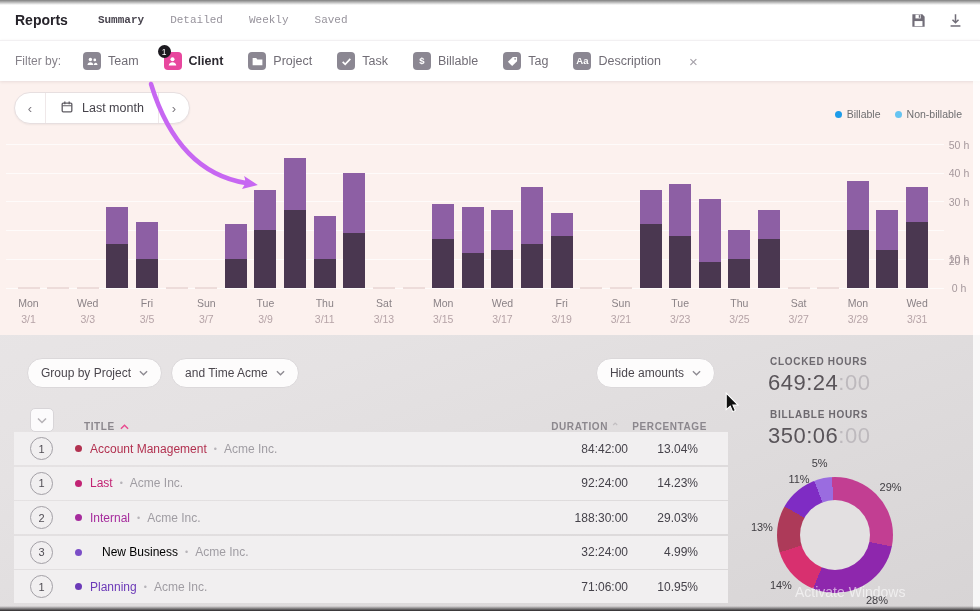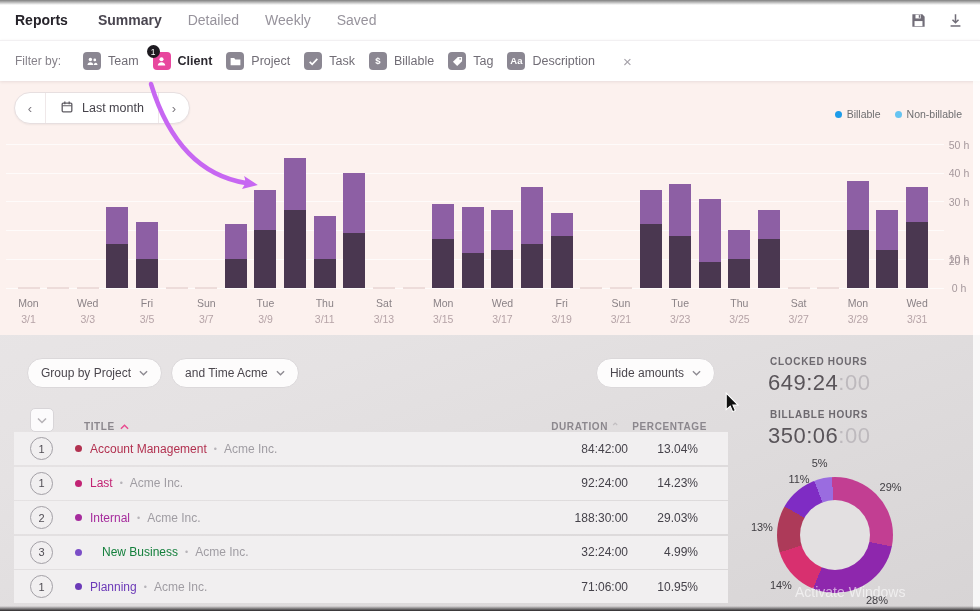--- a/index.html
+++ b/index.html
@@ -3,29 +3,29 @@
 <meta charset="utf-8">
 <style>
   html,body{margin:0;padding:0;}
   body{width:980px;height:611px;position:relative;overflow:hidden;
        font-family:"Liberation Sans",sans-serif;
        background:linear-gradient(160deg,#edeaeb 0%,#e5e2e3 50%,#d7d4d5 100%);}
   
   .topnav{position:absolute;left:0;top:0;width:980px;height:40px;background:#fff;display:flex;align-items:center;z-index:6;}
   .brand{margin-left:15px;font-weight:bold;font-size:14px;color:#26232a;}
   .tabs{display:flex;margin-left:30px;gap:26px;}
-  .tab{font-size:14px;color:#97939c;}
+  .tab{font-size:11px;color:#97939c;font-family:Liberation Mono, monospace;}
   .tab.active{color:#4a4650;font-weight:bold;}
   .nav-actions{position:absolute;right:16px;top:0;height:40px;display:flex;align-items:center;gap:20px;}
   .nav-ico{width:17px;height:17px;}
   
   .filterbar{position:absolute;left:0;top:40px;width:980px;height:40px;background:#fff;border-top:1px solid #f2f0f2;
              display:flex;align-items:center;z-index:6;box-shadow:0 1px 3px rgba(60,40,50,.10);}
   .filter-label{margin-left:15px;font-size:12px;color:#86828a;}
-  .chips{display:flex;margin-left:22px;gap:14px;align-items:center;}
+  .chips{display:flex;margin-left:22px;gap:25px;align-items:center;}
   .chip{display:flex;align-items:center;gap:7px;position:relative;}
   .chip-icon{width:18px;height:18px;border-radius:4px;display:flex;align-items:center;justify-content:center;
              color:#fff;font-size:9.5px;font-weight:bold;line-height:1;}
   .chip-icon svg{width:13px;height:13px;}
   .chip-label{font-size:12.5px;color:#716d76;}
   .chip.active .chip-label{color:#2d2a31;font-weight:bold;}
   .badge{position:absolute;left:-6px;top:-7px;width:13px;height:13px;border-radius:50%;background:#1d1a20;color:#fff;
          font-size:8.5px;display:flex;align-items:center;justify-content:center;z-index:2;}
   .clear-x{margin-left:28px;color:#a5a1a9;font-size:15px;}
   
@@ -436,21 +436,21 @@
         <div class="row-dot" style="background: rgb(166, 43, 157);"></div>
         <span class="row-project" style="color: rgb(166, 43, 157);">Internal</span>
         <span class="row-sep">•</span>
         <span class="row-client">Acme Inc.</span>
         <span class="row-duration">188:30:00</span>
         <span class="row-pct">29.03%</span>
       </div>
       <div class="trow">
         <div class="row-num">3</div>
         <div class="row-dot" style="background: rgb(123, 78, 199);"></div>
-        <span class="row-project" style="color: #15803d; margin-left: 20px;">New Business</span>
+        <span class="row-project" style="color: #000000; margin-left: 20px;">New Business</span>
         <span class="row-sep">•</span>
         <span class="row-client">Acme Inc.</span>
         <span class="row-duration">32:24:00</span>
         <span class="row-pct">4.99%</span>
       </div>
       <div class="trow">
         <div class="row-num">1</div>
         <div class="row-dot" style="background: rgb(108, 58, 184);"></div>
         <span class="row-project" style="color: rgb(108, 58, 184);">Planning</span>
         <span class="row-sep">•</span>

